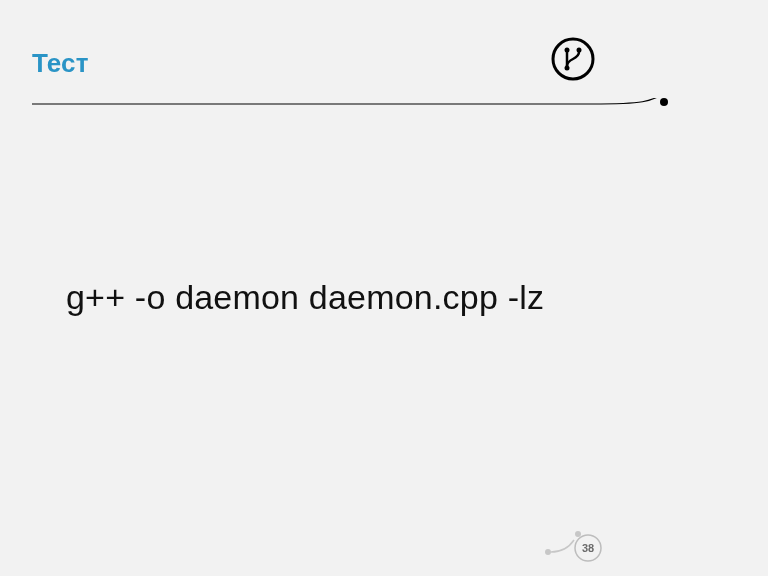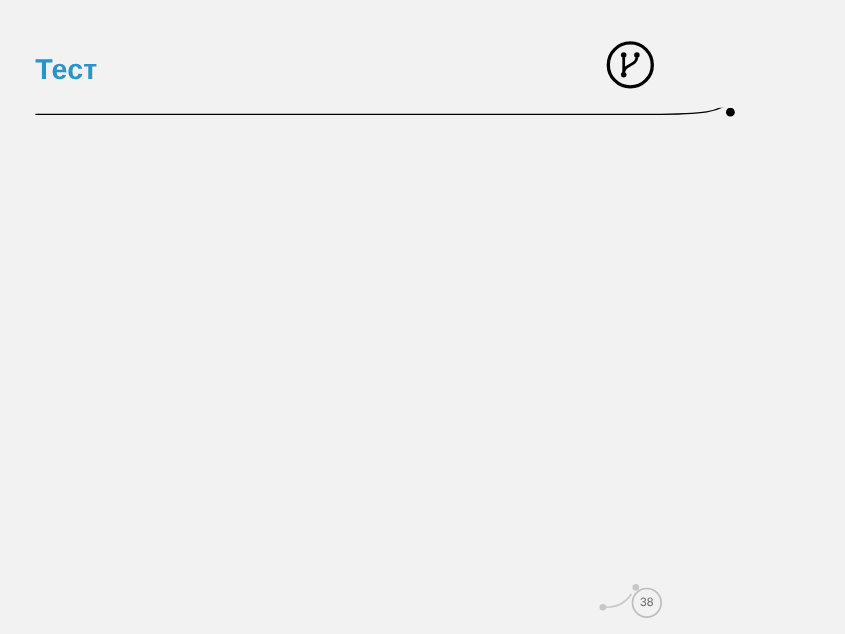--- a/index.html
+++ b/index.html
@@ -57,20 +57,21 @@
     white-space: nowrap;
   }
 
   
   .pagenum {
     position: absolute;
     right: 18px;
     bottom: 14px;
     width: 60px;
     height: 40px;
+    font-weight: bold;
   }
   .pagenum svg { display: block; }
   .pagenum .num {
     position: absolute;
     right: 0;
     bottom: 0;
     width: 28px;
     height: 28px;
     line-height: 28px;
     text-align: center;
@@ -99,20 +100,21 @@
 
   <div class="rule">
     <svg viewBox="0 0 680 40" width="680" height="40">
 
       <path d="M0 6 L560 6 C610 6 620 4 634 -6" stroke="#000" stroke-width="1.2" fill="none"></path>
 
       <circle cx="632" cy="4" r="4" fill="#000"></circle>
     </svg>
   </div>
 
+  <div class="command">g++ -o daemon daemon.cpp -lz</div>
 
   <div class="pagenum">
     <svg viewBox="0 0 60 40" width="60" height="40">
 
       <circle cx="6" cy="30" r="3" fill="#c7c7c7"></circle>
       <path d="M9 30 Q24 30 32 18" stroke="#c7c7c7" stroke-width="1.5" fill="none"></path>
       <circle cx="36" cy="12" r="3" fill="#c7c7c7"></circle>
 
       <circle cx="46" cy="26" r="13" fill="none" stroke="#bdbdbd" stroke-width="1.5"></circle>
     </svg>

